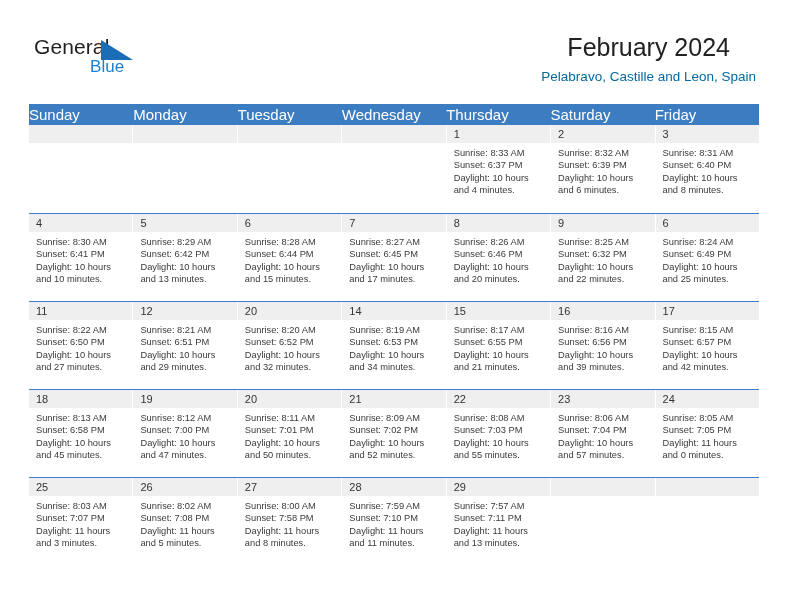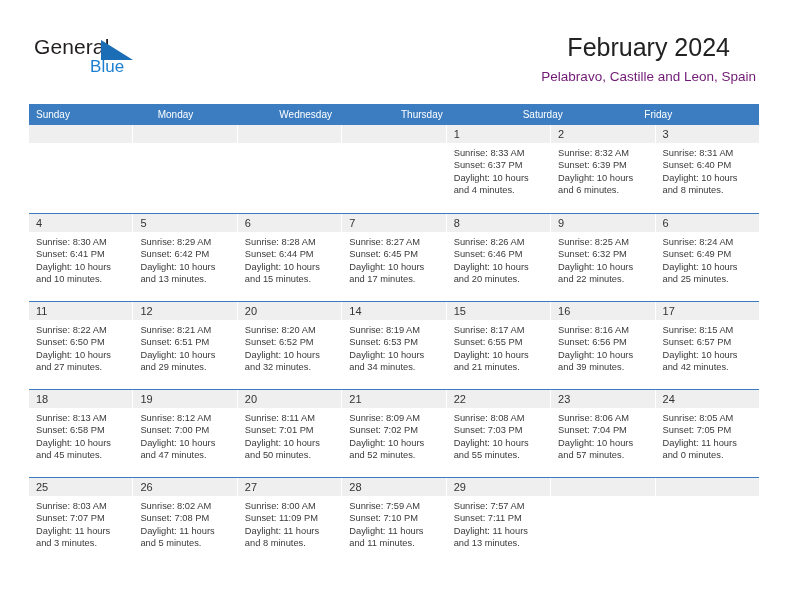--- a/index.html
+++ b/index.html
@@ -72,21 +72,21 @@
   }
   .cal-title {
     font-size: 25px;
     color: #222222;
     line-height: 30px;
     white-space: nowrap;
   }
   .cal-subtitle {
     margin-top: 6px;
     font-size: 13.5px;
-    color: #701a75;
+    color: #0369a1;
     line-height: 17px;
     white-space: nowrap;
   }
 
   
   .calendar {
     position: absolute;
     left: 29px;
     top: 104px;
     width: 730px;
@@ -94,23 +94,22 @@
 
   .weekdays {
     display: flex;
     width: 100%;
     height: 21px;
     background: #3b7dc0;
   }
   .weekday {
     flex: 1 1 0;
     color: #ffffff;
-    font-size: 10px;
+    font-size: 15px;
     line-height: 21px;
-    padding-left: 7px;
     white-space: nowrap;
     overflow: hidden;
   }
 
   .week {
     display: flex;
     width: 100%;
     height: 88px;
     border-top: 1.6px solid #3b7dc0;
     background: #ffffff;
@@ -169,20 +168,21 @@
       <div class="cal-title">February 2024</div>
       <div class="cal-subtitle">Pelabravo, Castille and Leon, Spain</div>
     </div>
 
   </div>
 
   <div class="calendar">
     <div class="weekdays" id="weekday-row">
         <div class="weekday">Sunday</div>
         <div class="weekday">Monday</div>
+        <div class="weekday">Tuesday</div>
         <div class="weekday">Wednesday</div>
         <div class="weekday">Thursday</div>
         <div class="weekday">Saturday</div>
         <div class="weekday">Friday</div>
       </div>
     <div id="week-rows">
         <div class="week first">
           <div class="day empty">
             <div class="day-num-band">
               <span class="day-num"></span>
@@ -496,21 +496,21 @@
               <div class="info-line">Daylight: 11 hours</div>
               <div class="info-line">and 5 minutes.</div>
             </div>
           </div>
           <div class="day">
             <div class="day-num-band">
               <span class="day-num">27</span>
             </div>
             <div class="day-info">
               <div class="info-line">Sunrise: 8:00 AM</div>
-              <div class="info-line">Sunset: 11:09 PM</div>
+              <div class="info-line">Sunset: 7:58 PM</div>
               <div class="info-line">Daylight: 11 hours</div>
               <div class="info-line">and 8 minutes.</div>
             </div>
           </div>
           <div class="day">
             <div class="day-num-band">
               <span class="day-num">28</span>
             </div>
             <div class="day-info">
               <div class="info-line">Sunrise: 7:59 AM</div>

